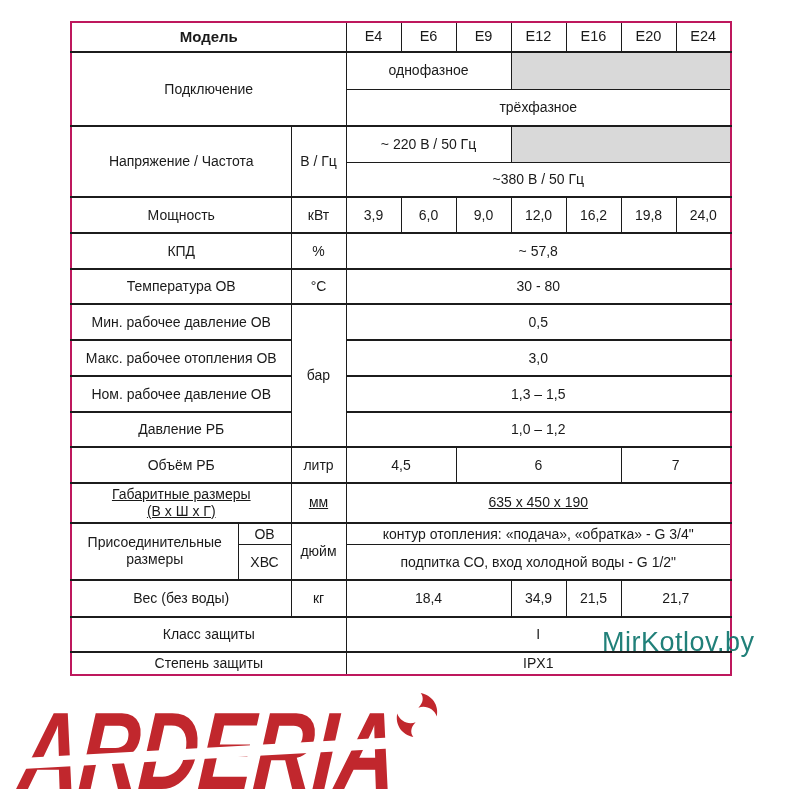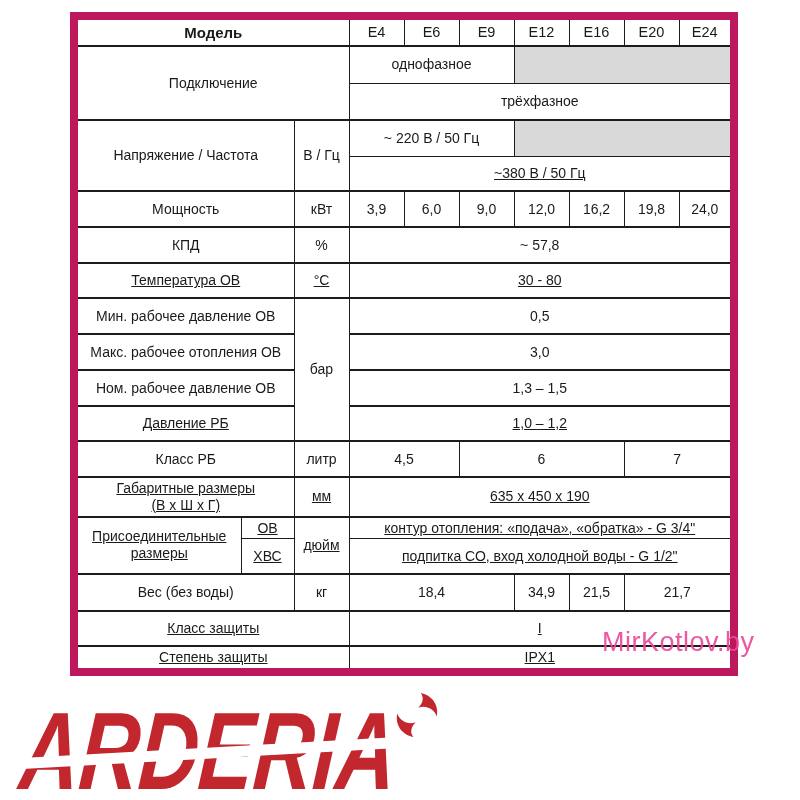--- a/index.html
+++ b/index.html
@@ -8,53 +8,53 @@
     background: #ffffff;
     font-family: "Liberation Sans", sans-serif;
     color: #1a1a1a;
     position: relative;
     overflow: hidden;
   }
 
   
   table.spec {
     position: absolute;
-    left: 70px; top: 12px;
+    left: 70px; top: 21px;
     width: 660px;
     border-collapse: collapse;
     table-layout: fixed;
-    border: 8px solid #be185d;
+    border: 2px solid #be185d;
     font-size: 14px;
   }
   table.spec td {
     border: 1px solid #1c1c1c;
     text-align: center;
     vertical-align: middle;
     padding: 2px 5px;
     line-height: 1.2;
     overflow: hidden;
   }
   table.spec tr.major > td { border-top-width: 2px; }
   td.lbl  { text-align: left; padding-left: 9px; margin-left: 16px; }
   td.head { font-weight: bold; font-size: 15px; }
   td.mdl  { font-size: 14.5px; margin-top: 28px; }
   td.gray { background: #d9d9d9; }
   tr.rh30 { height: 30px; }
-  tr.rh34 { height: 18px; text-decoration: underline; }
-  tr.rh35 { height: 35px; text-decoration: underline; }
+  tr.rh34 { height: 18px; }
+  tr.rh35 { height: 35px; }
   tr.rh36 { height: 36px; }
   tr.rh37 { height: 37px; }
   tr.rh38 { height: 38px; text-decoration: underline; }
 
   
   .watermark {
     position: absolute;
     left: 602px; top: 627px;
     font-size: 27px;
-    color: #ec4899;
+    color: #0f766e;
     opacity: 0.92;
     z-index: 6;
     white-space: nowrap;
     letter-spacing: 0.5px;
   }
 
   
   .logo {
     position: absolute;
     left: 25px; top: 692px;
@@ -174,21 +174,21 @@
   <tr class="rh36 major">
     <td colspan="2" class="lbl">Ном. рабочее давление ОВ</td>
     <td colspan="7">1,3 – 1,5</td>
   </tr>
   <tr class="rh35 major">
     <td colspan="2" class="lbl">Давление РБ</td>
     <td colspan="7">1,0 – 1,2</td>
   </tr>
 
   <tr class="rh36 major">
-    <td colspan="2" class="lbl">Класс РБ</td>
+    <td colspan="2" class="lbl">Объём РБ</td>
     <td>литр</td>
     <td colspan="2">4,5</td>
     <td colspan="3">6</td>
     <td colspan="2">7</td>
   </tr>
 
   <tr class="rh38 major">
     <td colspan="2" class="lbl">
       <span style="display:block">Габаритные размеры</span>
       <span style="display:block">(В х Ш х Г)</span>

